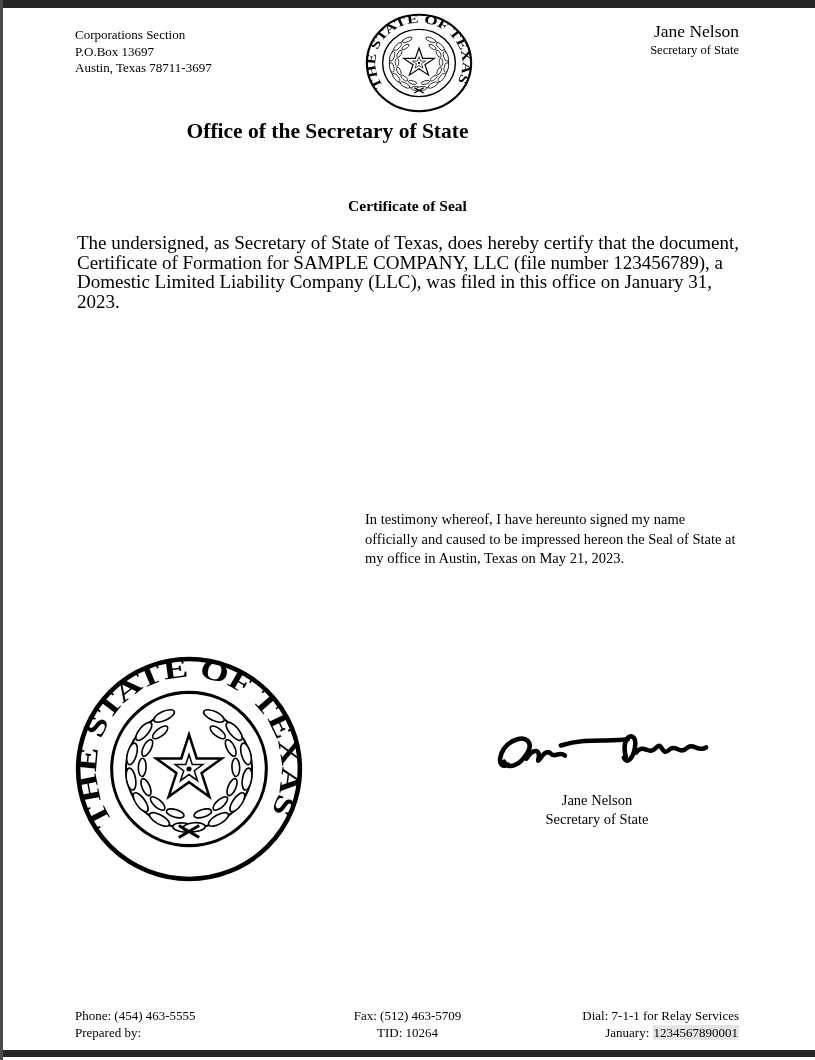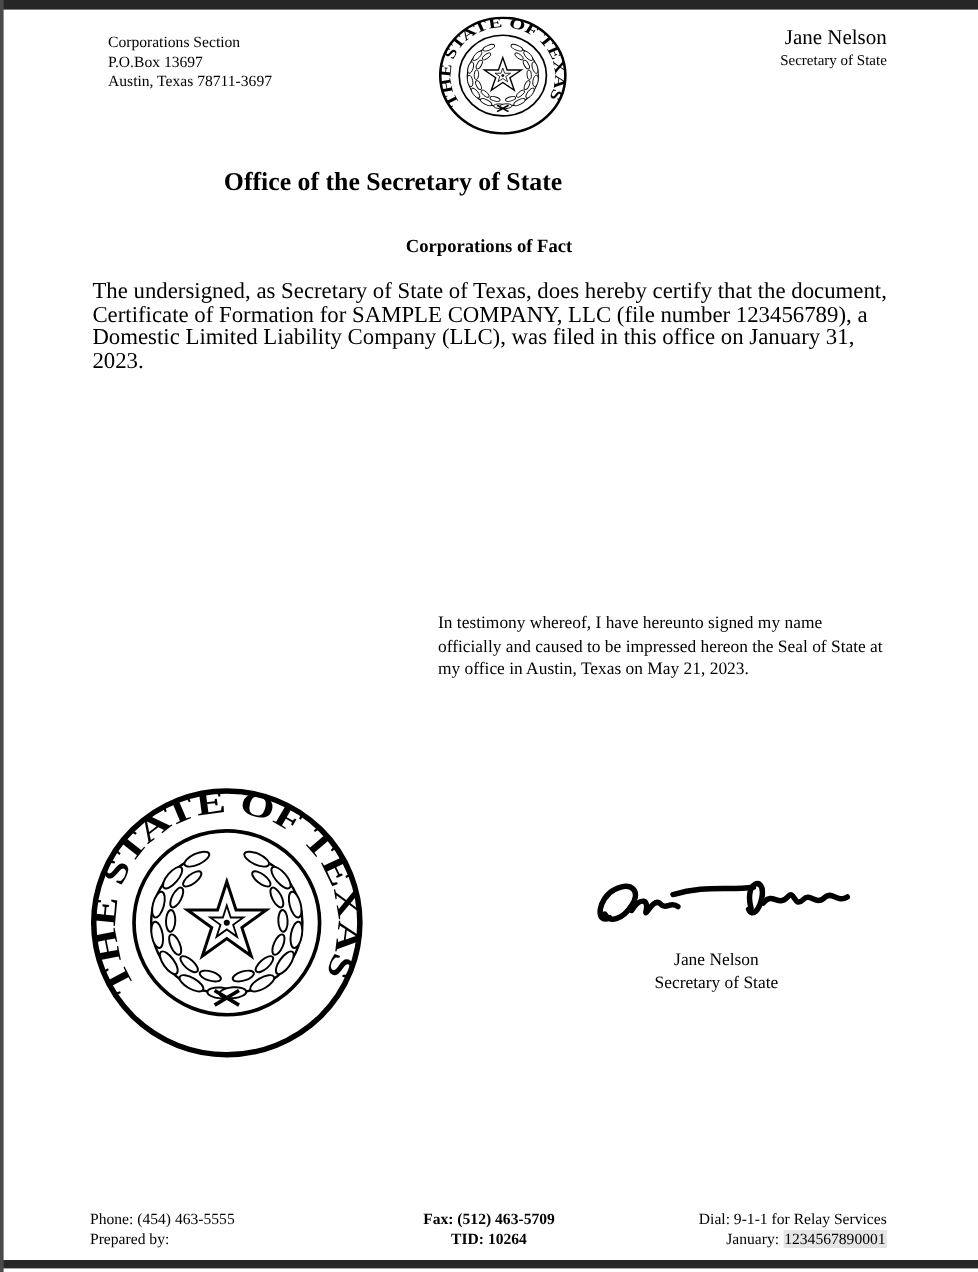--- a/index.html
+++ b/index.html
@@ -5,44 +5,44 @@
   * { margin:0; padding:0; box-sizing:border-box; }
   html,body { background:#ffffff; }
   .page {
     position:relative; width:815px; height:1060px; background:#ffffff;
     font-family:"Liberation Serif", serif; color:#000; overflow:hidden;
   }
   .edge-top { position:absolute; top:0; left:0; width:815px; height:8px; background:#262626; }
   .edge-bottom { position:absolute; top:1050px; left:0; width:815px; height:7px; background:#262626; }
   .edge-left { position:absolute; top:0; left:0; width:3px; height:1060px; background:#4a4a4a; }
 
-  .return-address { position:absolute; left:75px; top:27px; font-size:13px; line-height:16.5px;margin-left:15px; }
+  .return-address { position:absolute; left:75px; top:27px; font-size:13px; line-height:16.5px; }
   .secretary-block { position:absolute; right:76px; top:21px; text-align:right; }
   .secretary-block .name { font-size:17.5px; line-height:21px; }
   .secretary-block .role { font-size:12.5px; line-height:16px; }
 
   .seal-top { position:absolute; left:364px; top:10px; width:110px; height:106px; }
   .office-title { position:absolute; left:0; top:119px; width:655px; text-align:center;
-                  font-size:21.5px; font-weight:bold;margin-top:20px; }
+                  font-size:21.5px; font-weight:bold; }
   .cert-heading { position:absolute; left:0; top:197px; width:815px; text-align:center;
                   font-size:15.5px; font-weight:bold; }
   .para1 { position:absolute; left:77px; top:233px; width:666px; font-size:19px; line-height:19.5px; }
   .para2 { position:absolute; left:77px; top:309px; width:666px; font-size:14.5px; line-height:19.5px; }
   .testimony { position:absolute; left:365px; top:510px; width:374px; font-size:14.5px; line-height:19.5px; }
 
   .seal-large { position:absolute; left:72px; top:648px; width:234px; height:242px; }
   .signature { position:absolute; left:493px; top:716px; width:220px; height:66px; }
   .signer { position:absolute; left:497px; top:791px; width:200px; text-align:center;
             font-size:14.5px; line-height:19px; }
 
   .footer-visit { position:absolute; left:0; top:988px; width:815px; text-align:center;
                   font-style:italic; font-size:13.5px; }
   .footer-col { position:absolute; top:1008px; font-size:13px; line-height:16.5px; }
   .fcol-left { left:75px; text-align:left; }
-  .fcol-center { left:0; width:815px; text-align:center;font-weight:bold; }
+  .fcol-center { left:0; width:815px; text-align:center; }
   .fcol-right { right:76px; text-align:right; }
   .doc-number { background:#e5e5e5; padding:0 1px; }
 </style>
 </head>
 <body>
 
 <div class="page">
 
   <div class="edge-top"></div>
   <div class="edge-bottom"></div>
@@ -109,21 +109,21 @@
         <path d="M115,86 L122.6,109.5 L147.3,109.5 L127.4,124 L135,147.5 L115,133 L95,147.5 L102.6,124 L82.7,109.5 L107.4,109.5 Z" stroke-width="2.5" fill="#fff"></path>
         <path d="M115,105.7 L118.2,115.6 L128.6,115.6 L120.2,121.7 L123.4,131.6 L115,125.5 L106.6,131.6 L109.8,121.7 L101.4,115.6 L111.8,115.6 Z" stroke-width="1.5"></path>
         <circle cx="115" cy="120" r="2.5" fill="#000" stroke="none"></circle>
       </g>
     </defs>
     <use href="#texas-seal"></use>
   </svg>
 
   <div class="office-title">Office of the Secretary of State</div>
 
-  <div class="cert-heading">Corporations of Fact</div>
+  <div class="cert-heading">Certificate of Seal</div>
 
   <div class="para1">The undersigned, as Secretary of State of Texas, does hereby certify that the document, Certificate of Formation for SAMPLE COMPANY, LLC (file number 123456789), a Domestic Limited Liability Company (LLC), was filed in this office on January 31, 2023.</div>
 
   <div class="testimony">In testimony whereof, I have hereunto signed my name officially and caused to be impressed hereon the Seal of State at my office in Austin, Texas on May 21, 2023.</div>
 
   <svg class="seal-large" viewBox="0 0 230 240" preserveAspectRatio="none">
     <use href="#texas-seal"></use>
   </svg>
 
   <svg class="signature" viewBox="0 0 215 65">
@@ -146,17 +146,17 @@
     <div>Phone: (454) 463-5555</div>
     <div>Prepared by:</div>
   </div>
 
   <div class="footer-col fcol-center">
     <div>Fax: (512) 463-5709</div>
     <div>TID: 10264</div>
   </div>
 
   <div class="footer-col fcol-right">
-    <div>Dial: 9-1-1 for Relay Services</div>
+    <div>Dial: 7-1-1 for Relay Services</div>
     <div><span>January: </span><span class="doc-number">1234567890001</span></div>
   </div>
 
 </div>
 
 </body></html>

